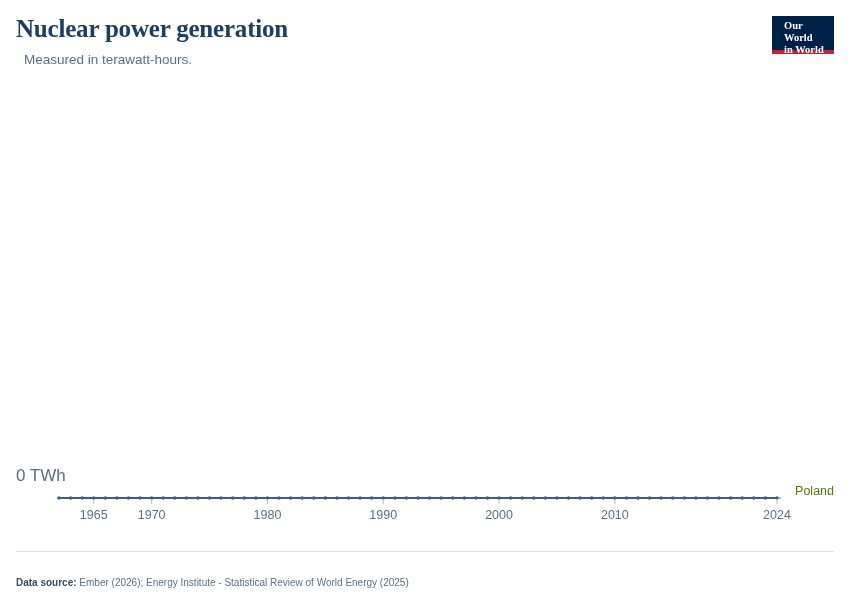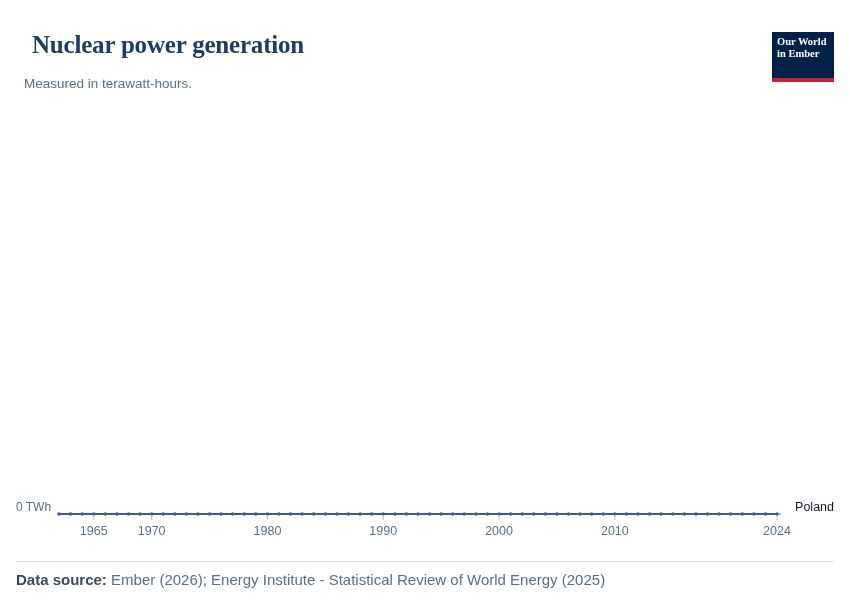--- a/index.html
+++ b/index.html
@@ -26,43 +26,43 @@
   .header {
     position: relative;
     height: 66px;
   }
   .chart-title {
     font-family: "Liberation Serif", serif;
     font-size: 25px;
     font-weight: 700;
     color: #1d3d63;
     letter-spacing: -0.2px;
-    margin: 16px;
+    margin: 0;
     padding: 0;
     line-height: 30px;
   }
   .chart-subtitle {
     font-family: "Liberation Sans", sans-serif;
     font-size: 13.5px;
     color: #5b7083;
     margin: 8px 0 0 8px;
     line-height: 16px;
   }
 
   
   .owid-logo {
     position: absolute;
     top: 2px;
     right: 0;
     width: 62px;
-    height: 50px;
+    height: 38px;
     background: #002147;
     border-bottom: 4px solid #c0223b;
     box-sizing: border-box;
-    padding: 4px 5px 0 5px;
+    padding: 4px 5px 0 12px;
     color: #ffffff;
     font-family: "Liberation Serif", serif;
     font-size: 10.5px;
     font-weight: 700;
     line-height: 12px;
     text-align: left;
   }
 
   
   .plot-wrap {
@@ -72,71 +72,71 @@
   .plot {
     position: absolute;
     left: 0;
     right: 0;
     top: 0;
     bottom: 0;
   }
   .axis-label-y {
     position: absolute;
     left: 0;
-    bottom: 52px;
-    font-size: 12px;
+    bottom: 64px;
+    font-size: 17px;
     color: #5b7083;
     white-space: nowrap;
   }
   .series-label {
     position: absolute;
     right: 0;
     bottom: 52px;
     font-size: 12.5px;
-    color: #0f172a;
+    color: #4d7c0f;
     white-space: nowrap;
   }
   .chart-svg {
     position: absolute;
     left: 0;
     top: 0;
   }
 
   
   .footer {
     position: absolute;
     left: 16px;
     right: 16px;
     bottom: 12px;
     border-top: 1px solid #e0e0e0;
-    padding-top: 9px;
+    padding-top: 25px;
     display: flex;
     align-items: baseline;
-    font-size: 15px;
+    font-size: 10px;
     color: #5b7083;
   }
   .footer-left strong {
     color: #3c4c5e;
     font-weight: 700;
   }
   .footer-right {
     color: #5b7083;
   }
 </style>
 </head>
 <body>
 
 <div class="page">
 
   <div class="header">
     <h1 class="chart-title">Nuclear power generation</h1>
     <p class="chart-subtitle">Measured in terawatt-hours.</p>
     <div class="owid-logo">
       <div>Our World</div>
-      <div>in Ember</div>
+      <div>in World</div>
     </div>
   </div>
 
   <div class="plot-wrap">
     <div class="plot">
       <svg class="chart-svg" id="chart-svg" width="818" height="470">
           <line x1="41" x2="765" y1="418" y2="418" stroke="#5b7083" stroke-width="1"></line>
           <polyline points="43,418 54.58064516129032,418 66.16129032258064,418 77.74193548387098,418 89.32258064516128,418 100.90322580645162,418 112.48387096774194,418 124.06451612903226,418 135.64516129032256,418 147.22580645161293,418 158.80645161290323,418 170.38709677419354,418 181.96774193548387,418 193.5483870967742,418 205.1290322580645,418 216.70967741935485,418 228.29032258064515,418 239.87096774193546,418 251.45161290322582,418 263.0322580645161,418 274.61290322580646,418 286.19354838709677,418 297.7741935483871,418 309.35483870967744,418 320.93548387096774,418 332.51612903225805,418 344.0967741935484,418 355.6774193548387,418 367.258064516129,418 378.83870967741933,418 390.4193548387097,418 402,418 413.5806451612903,418 425.1612903225806,418 436.7419354838709,418 448.32258064516134,418 459.90322580645164,418 471.48387096774195,418 483.06451612903226,418 494.64516129032256,418 506.22580645161287,418 517.8064516129032,418 529.3870967741935,418 540.9677419354839,418 552.5483870967741,418 564.1290322580645,418 575.7096774193549,418 587.2903225806451,418 598.8709677419355,418 610.4516129032257,418 622.0322580645161,418 633.6129032258065,418 645.1935483870968,418 656.7741935483871,418 668.3548387096774,418 679.9354838709677,418 691.516129032258,418 703.0967741935484,418 714.6774193548387,418 726.258064516129,418 737.8387096774194,418 749.4193548387096,418 761,418" fill="none" stroke="#3e5c8f" stroke-width="2.2"></polyline>
           <circle cx="43" cy="418" r="1.7" fill="#3e5c8f"></circle>
           <circle cx="54.58064516129032" cy="418" r="1.7" fill="#3e5c8f"></circle>

